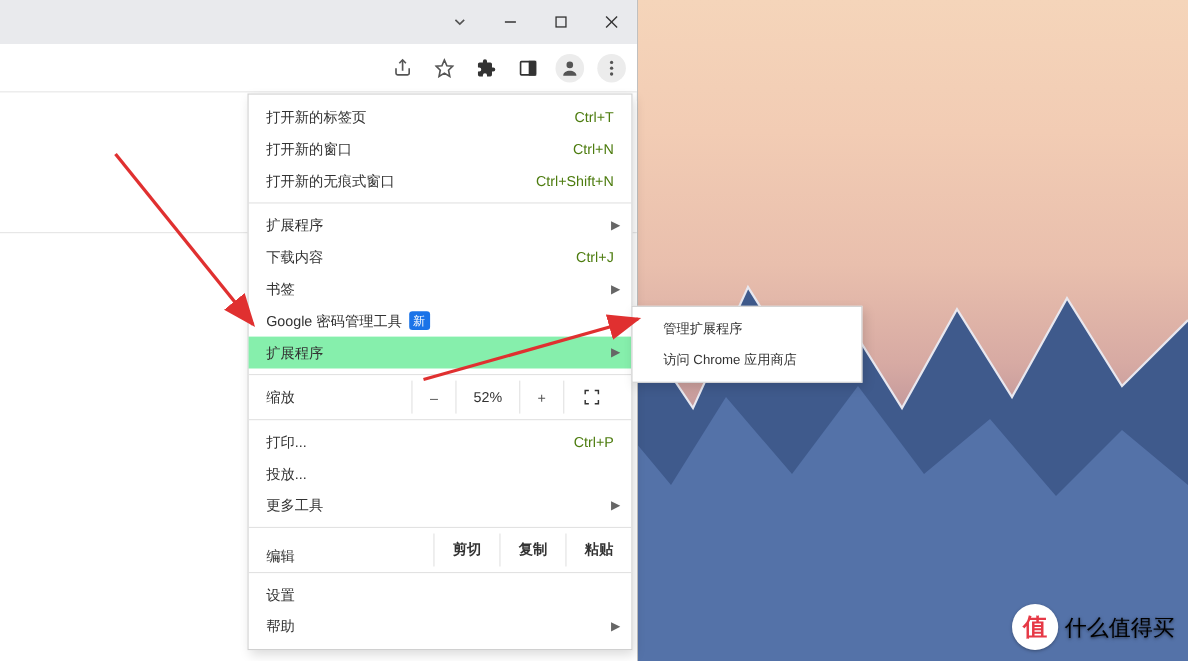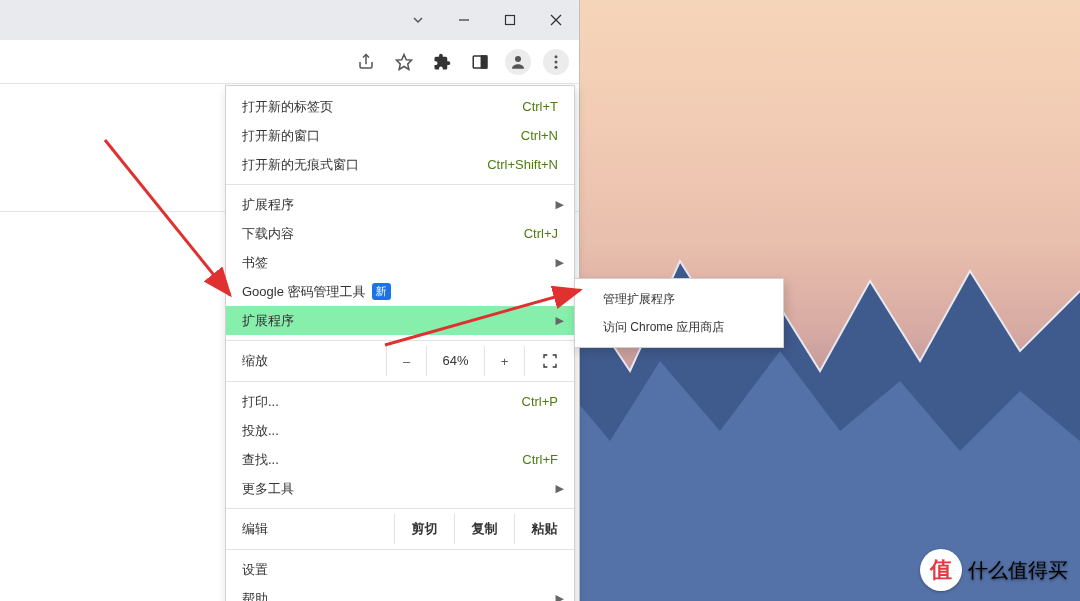--- a/index.html
+++ b/index.html
@@ -24,27 +24,27 @@
   .content-top{height:120px;border-bottom:1px solid #e5e5e5;}
   
   .menu{position:absolute;left:225px;top:85px;width:350px;background:#fff;z-index:5;
     border:1px solid #d0d0d0;box-shadow:2px 4px 10px rgba(0,0,0,0.15);padding:6px 0;font-size:13px;color:#333;}
   .menu-item{height:29px;display:flex;align-items:center;padding:0 16px;position:relative;white-space:nowrap;}
   .menu-item.hover{background:#86efac;}
   .menu-item .shortcut{margin-left:auto;color:#4d7c0f;text-align:center;}
   .menu-item .sub-arrow{position:absolute;right:10px;color:#666;font-size:11px;}
   .menu-sep{height:1px;background:#e2e2e2;margin:5px 0;}
   .menu-badge{display:inline-block;background:#1a73e8;color:#fff;font-size:11px;padding:1px 4px;border-radius:3px;margin-left:6px;}
-  .menu-zoom{display:flex;align-items:center;height:30px;padding:0 0 0 16px;}
+  .menu-zoom{display:flex;align-items:center;height:30px;padding:0 12px 0 16px;}
   .menu-zoom .lbl{flex:0 0 auto;}
   .menu-zoom .spacer{flex:1;}
   .zoom-btn{width:40px;height:30px;display:flex;align-items:center;justify-content:center;border-left:1px solid #e2e2e2;color:#555;}
   .zoom-val{width:58px;text-align:center;border-left:1px solid #e2e2e2;height:30px;line-height:30px;}
   .zoom-fs{width:50px;height:30px;display:flex;align-items:center;justify-content:center;border-left:1px solid #e2e2e2;color:#333;}
-  .menu-edit{display:flex;align-items:center;height:30px;padding:0 0 0 16px;}
+  .menu-edit{display:flex;align-items:flex-end;height:30px;padding:0 0 0 16px;}
   .menu-edit .lbl{flex:0 0 auto;}
   .edit-btn{width:60px;height:30px;display:flex;align-items:center;justify-content:center;border-left:1px solid #e2e2e2;font-weight:bold;}
   .menu-edit .spacer{flex:1;}
   
   .submenu{position:absolute;left:574px;top:278px;width:210px;background:#fff;z-index:6;
     border:1px solid #d0d0d0;box-shadow:2px 4px 10px rgba(0,0,0,0.15);padding:6px 12px;font-size:12px;color:#333;}
   .submenu .menu-item{height:28px;}
   
   .arrow1{position:absolute;left:100px;top:135px;z-index:10;pointer-events:none;}
   .arrow2{position:absolute;left:380px;top:275px;z-index:10;pointer-events:none;}
@@ -166,39 +166,35 @@
   </div>
   <div class="menu-item hover">
     <span>扩展程序</span>
     <span class="sub-arrow">▶</span>
   </div>
   <div class="menu-sep"></div>
   <div class="menu-zoom">
     <span class="lbl">缩放</span>
     <span class="spacer"></span>
     <div class="zoom-btn">–</div>
-    <div class="zoom-val">64%</div>
+    <div class="zoom-val">52%</div>
     <div class="zoom-btn">+</div>
     <div class="zoom-fs">
       <svg width="16" height="16" viewBox="0 0 24 24" fill="none" stroke="#333" stroke-width="2">
         <path d="M3 8V3h5M21 8V3h-5M3 16v5h5M21 16v5h-5"></path>
       </svg>
     </div>
   </div>
   <div class="menu-sep"></div>
   <div class="menu-item">
     <span>打印...</span>
     <span class="shortcut">Ctrl+P</span>
   </div>
   <div class="menu-item">
     <span>投放...</span>
-  </div>
-  <div class="menu-item">
-    <span>查找...</span>
-    <span class="shortcut">Ctrl+F</span>
   </div>
   <div class="menu-item">
     <span>更多工具</span>
     <span class="sub-arrow">▶</span>
   </div>
   <div class="menu-sep"></div>
   <div class="menu-edit">
     <span class="lbl">编辑</span>
     <span class="spacer"></span>
     <div class="edit-btn">剪切</div>

